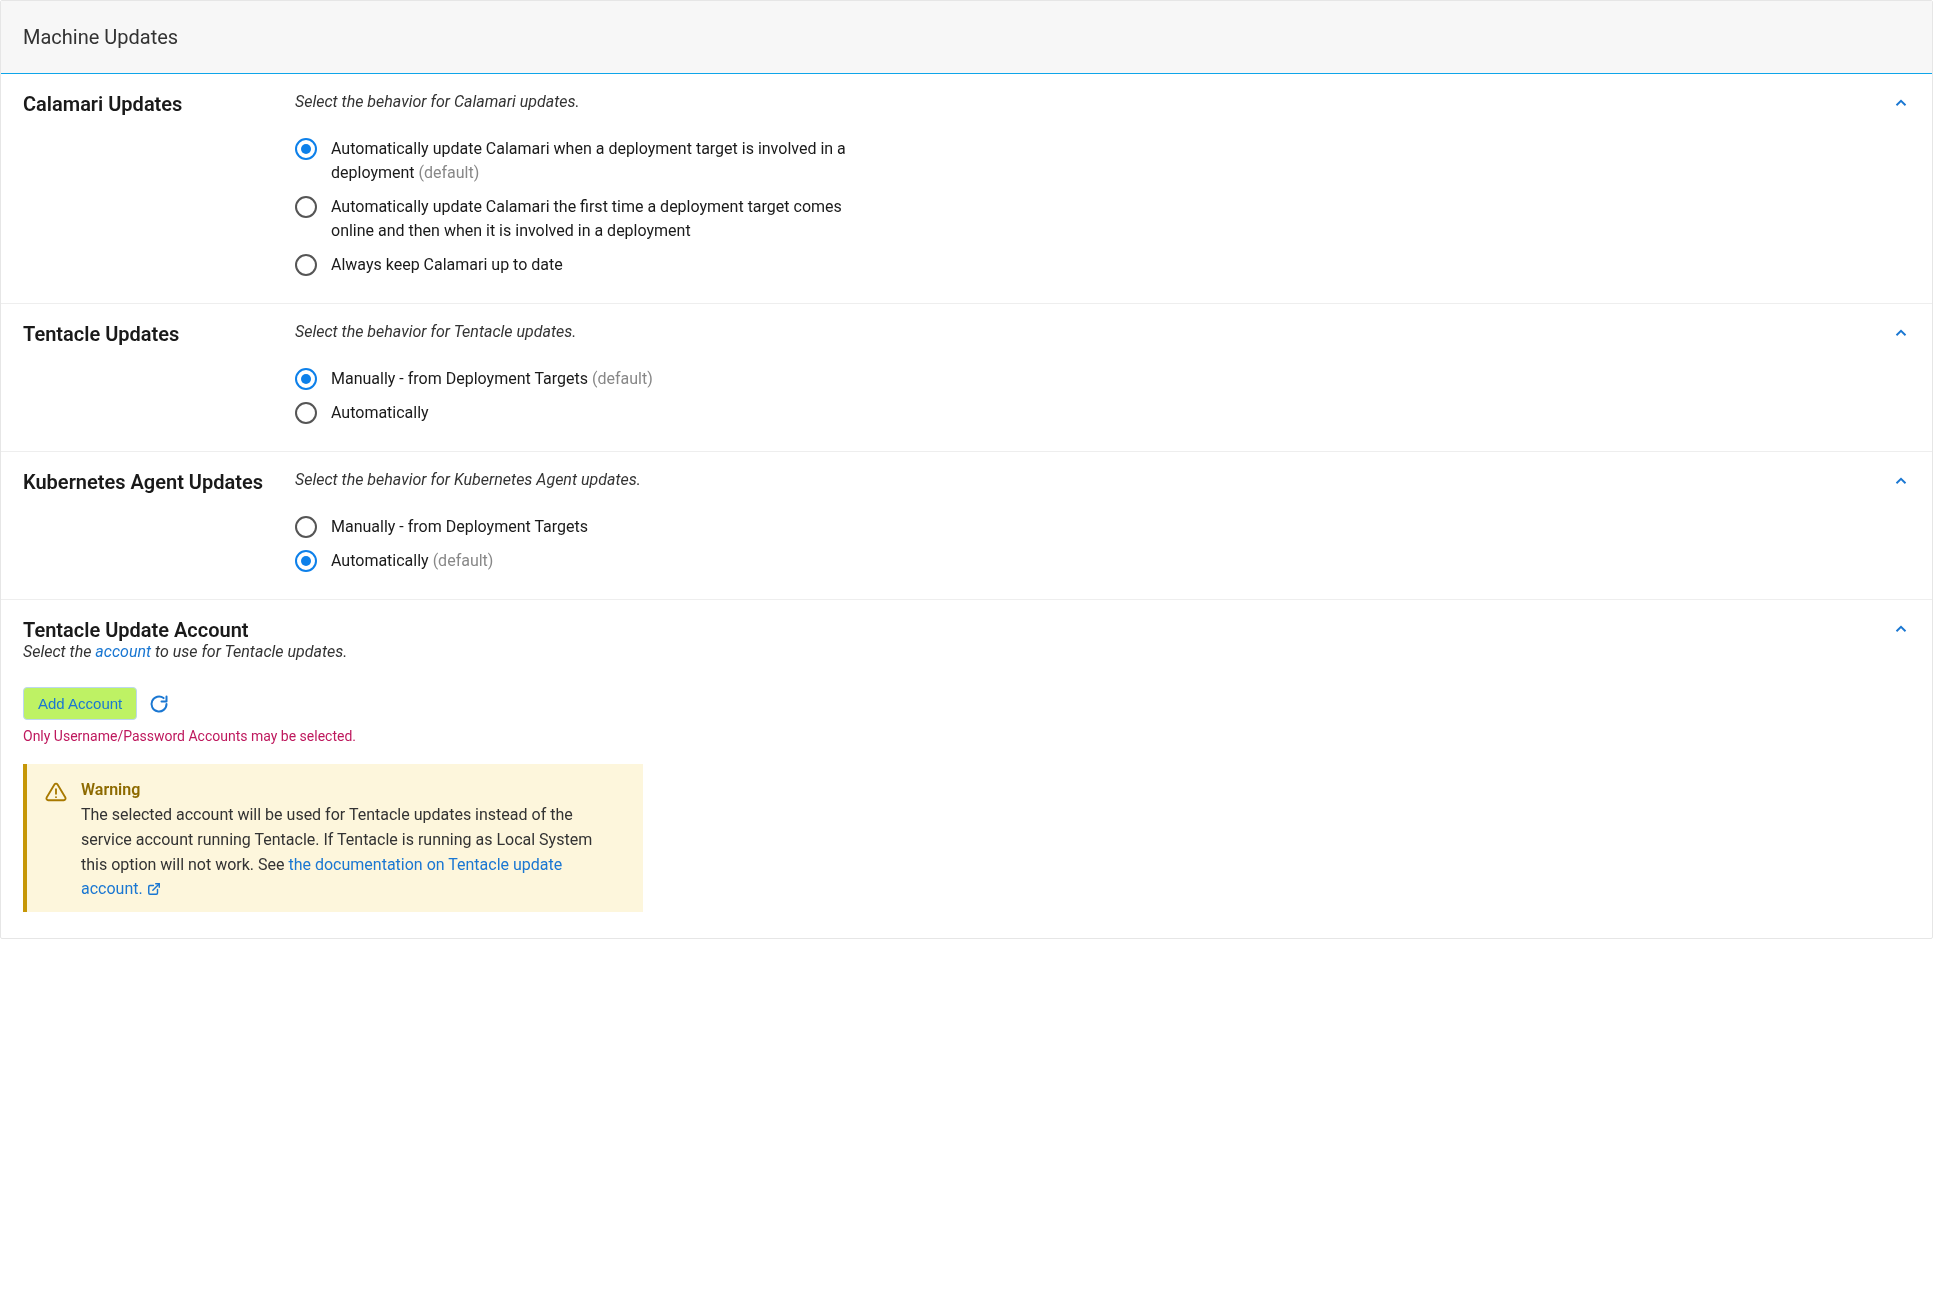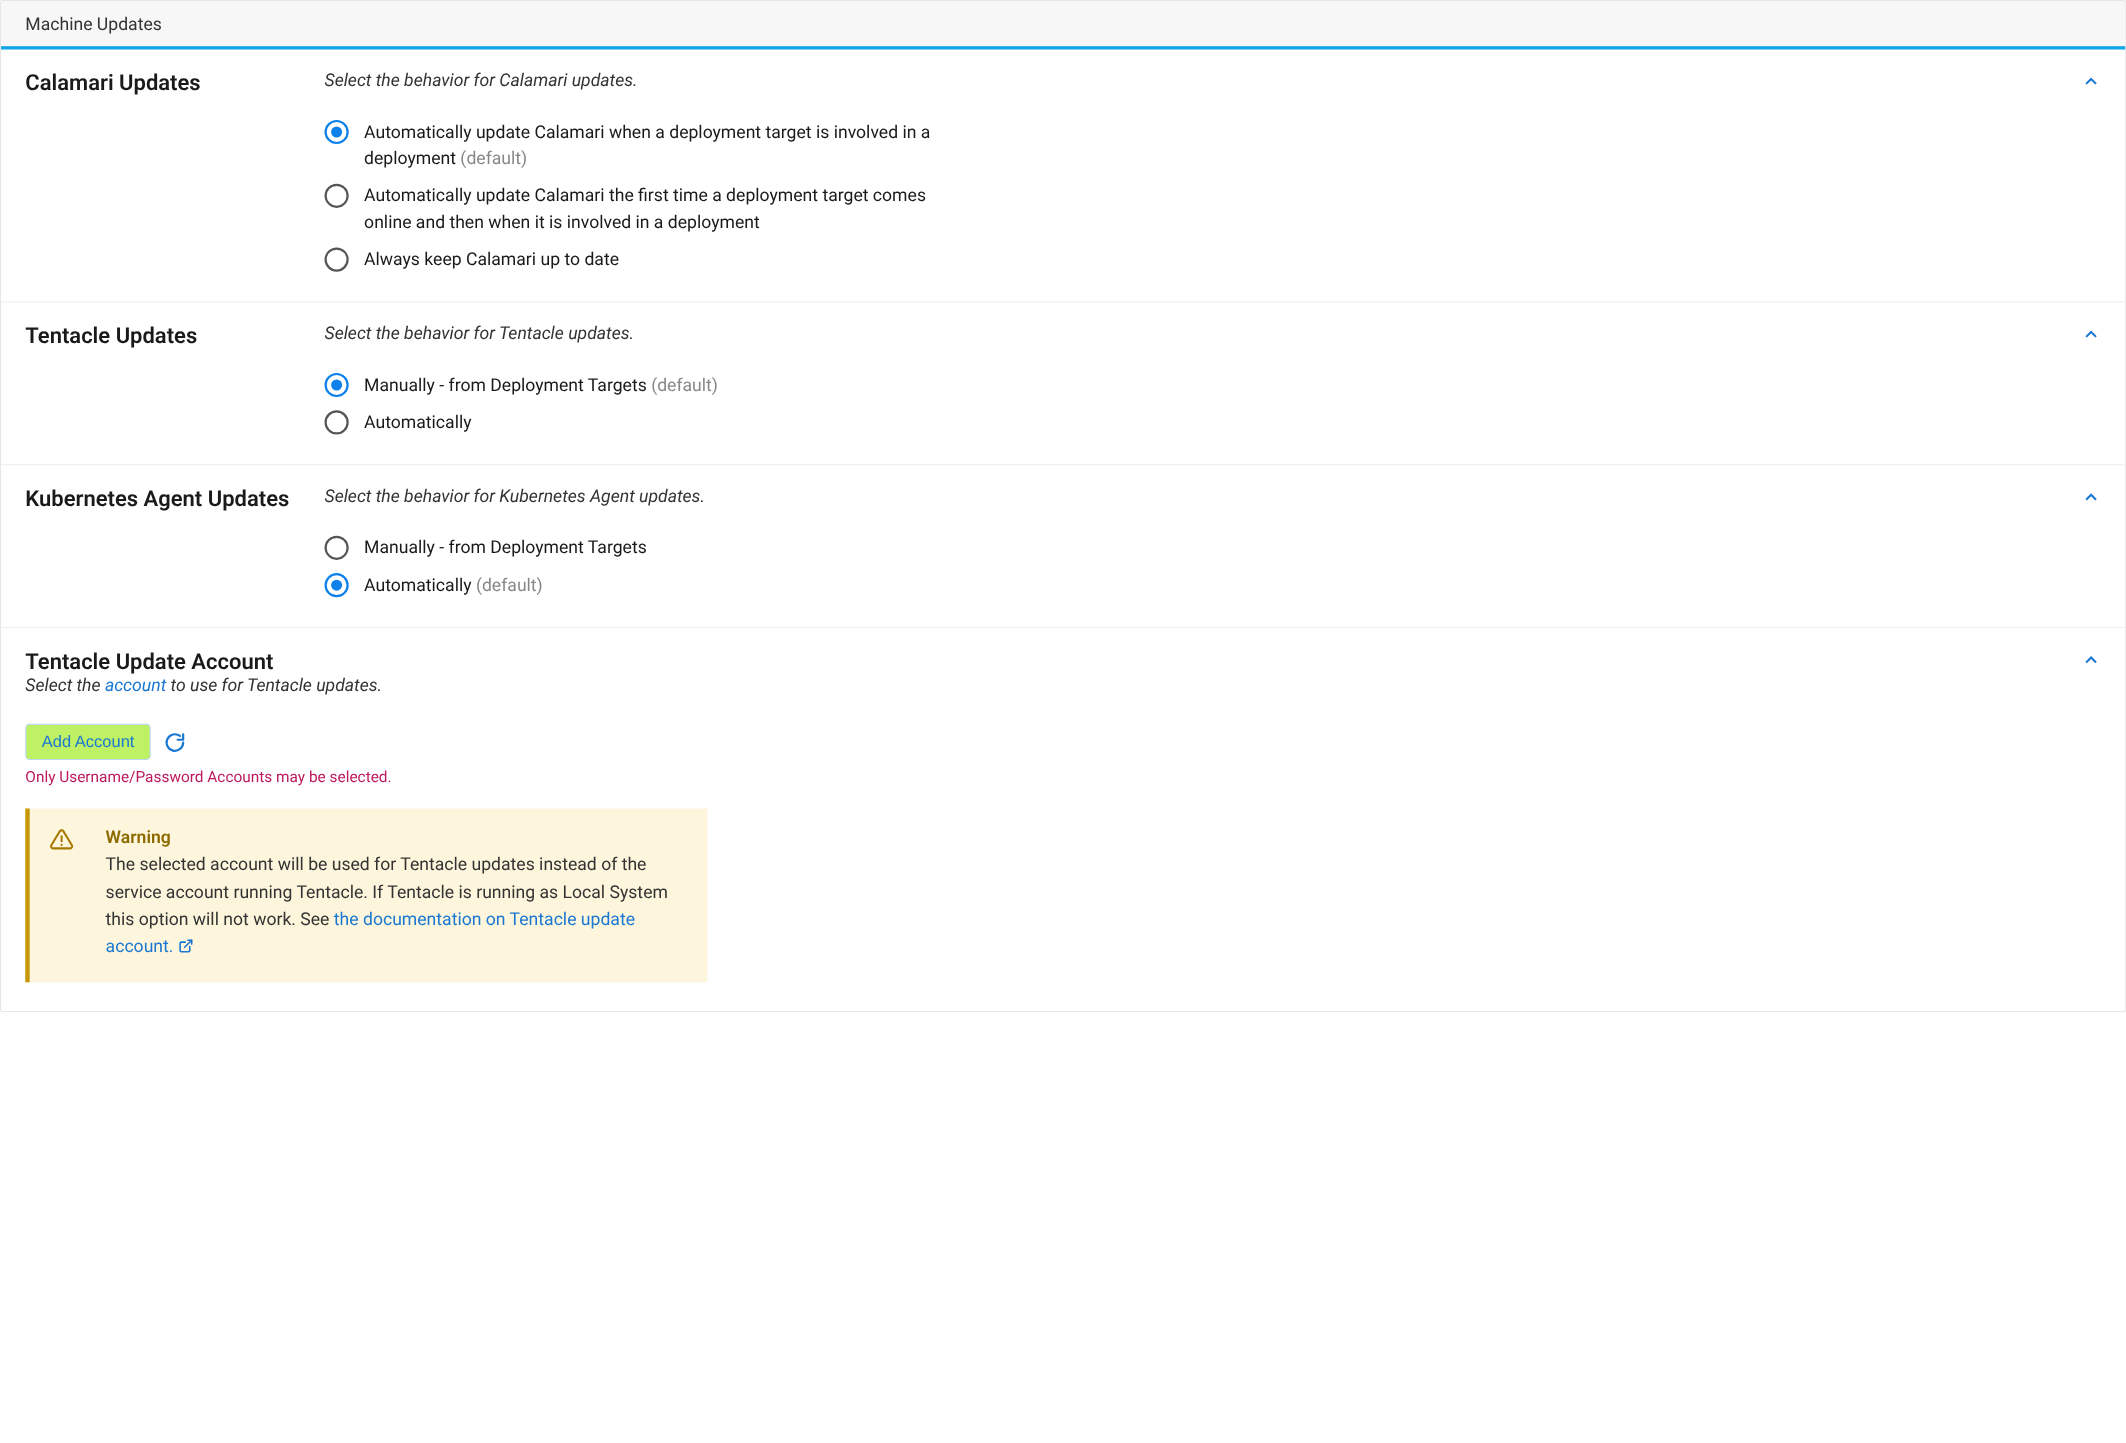--- a/index.html
+++ b/index.html
@@ -10,24 +10,24 @@
     color: #1a1a1a;
     background: #fff;
   }
   .panel {
     border: 1px solid #e6e6e6;
     border-radius: 2px;
     margin: 0;
   }
   .panel-header {
     background: #f7f7f7;
-    padding: 11px 22px;
-    font-size: 16px;
+    padding: 24px 22px;
+    font-size: 20px;
     color: #333;
-    border-bottom: 3px solid #0ea5e9;
+    border-bottom: 1px solid #0ea5e9;
   }
   .section {
     display: flex;
     padding: 18px 22px 26px 22px;
     border-bottom: 1px solid #eee;
     position: relative;
   }
   .section:last-child { border-bottom: none; flex-direction: column; }
   .section-label {
     width: 272px;
@@ -105,23 +105,23 @@
   .refresh-btn svg { width: 20px; height: 20px; }
   .helper-note {
     color: #be185d;
     font-size: 14px;
     margin-top: 8px;
   }
   .alert {
     margin-top: 20px;
     background: #fdf6dc;
     border-left: 4px solid #c69707;
-    padding: 16px 24px 18px 18px;
+    padding: 16px 24px 8px 18px;
     display: flex;
-    gap: 29px;
+    gap: 14px;
     max-width: 620px;
   }
   .alert-icon { color: #a87900; flex-shrink: 0; margin-top: 1px; }
   .alert-icon svg { width: 22px; height: 22px; }
   .alert-title { color: #8d6a00; font-weight: 600; margin-bottom: 4px; }
   .alert-body { color: #333; line-height: 1.55; max-width: 540px; }
   .alert-body a { color: #1a77d2; text-decoration: none; }
   .alert-body .ext-icon { display:inline-block; vertical-align: -2px; }
   .alert-body .ext-icon svg { width:14px; height:14px; }
   .bold { font-weight: 400; }

